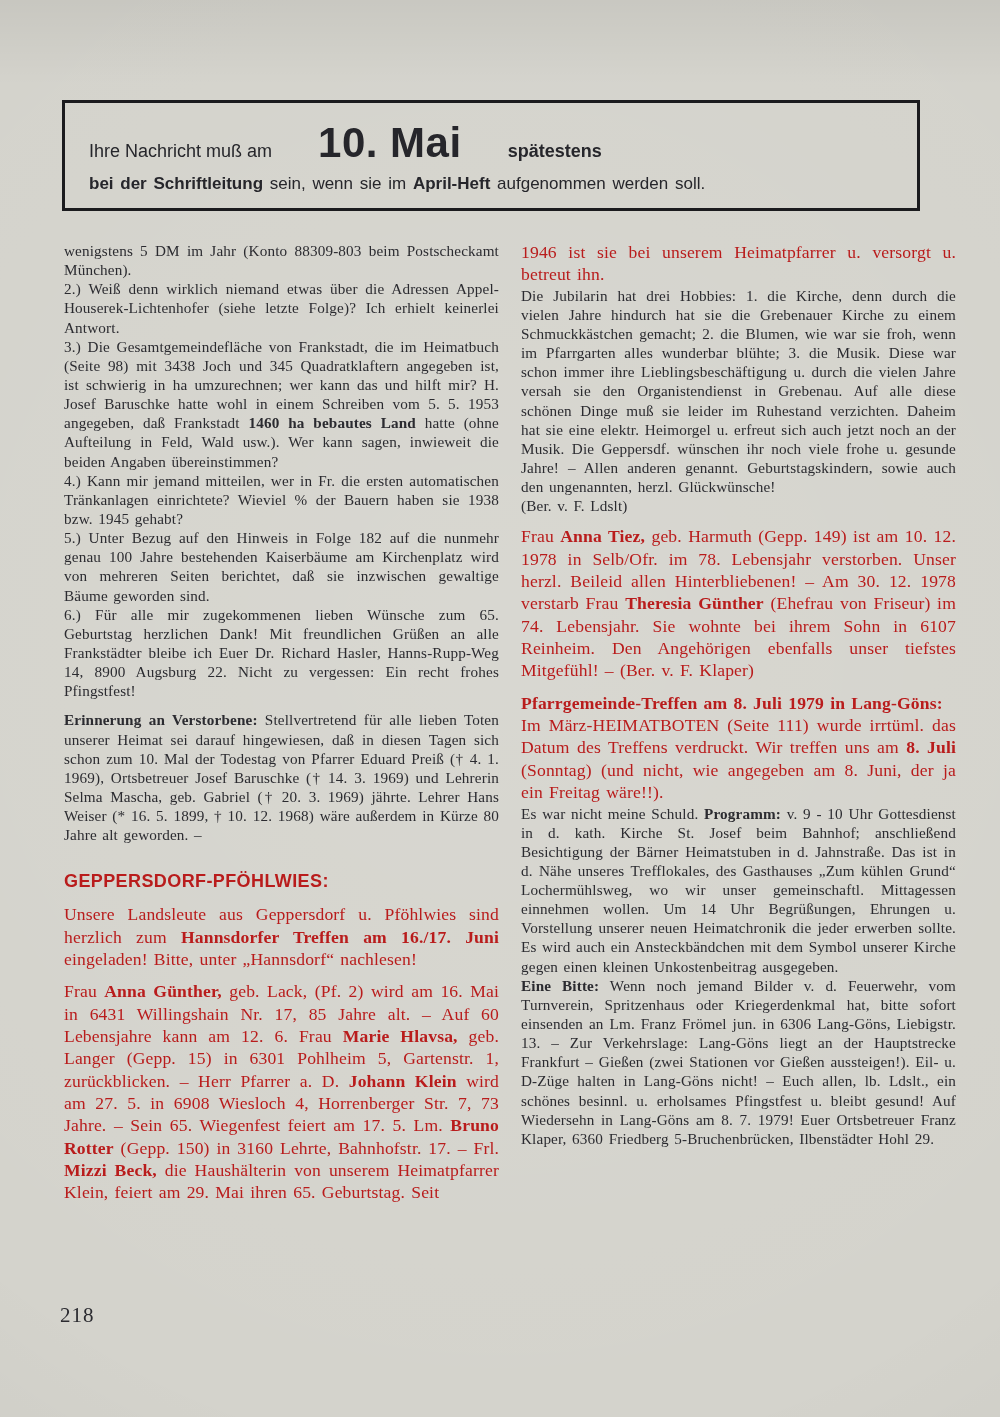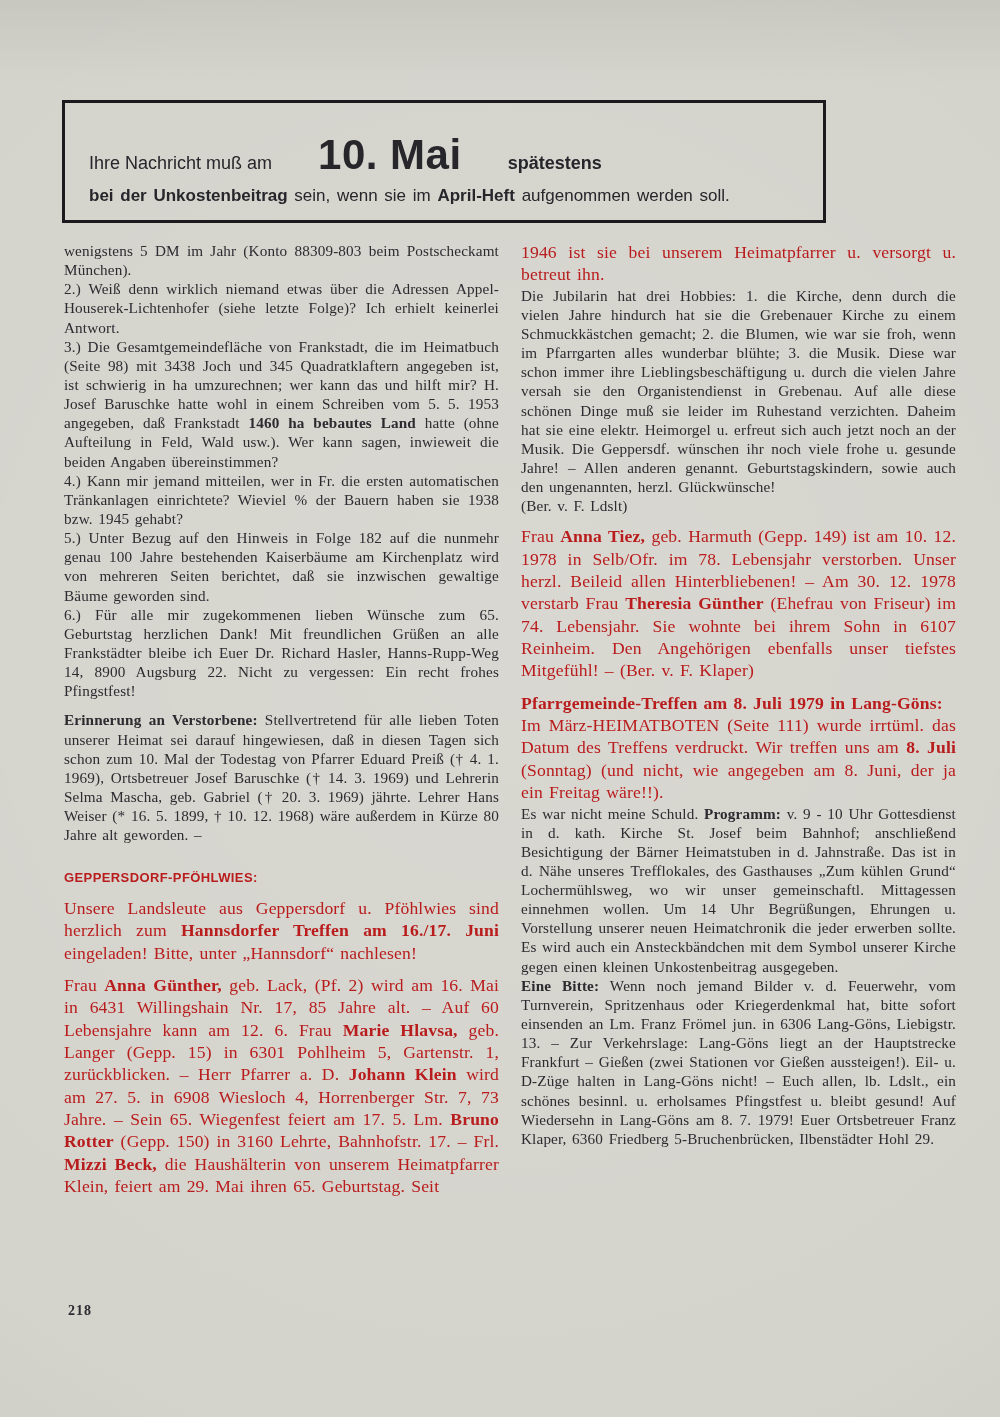--- a/index.html
+++ b/index.html
@@ -12,24 +12,24 @@
     font-family:"Liberation Serif","DejaVu Serif",serif;
     overflow:hidden;
   }
   .scan-shade{
     position:absolute;inset:0;pointer-events:none;
     background:
       radial-gradient(130% 95% at 50% 45%, rgba(255,255,255,0.10) 0%, rgba(0,0,0,0.00) 60%, rgba(0,0,0,0.07) 100%),
       linear-gradient(180deg, rgba(0,0,0,0.06) 0%, rgba(0,0,0,0.00) 6%);
   }
   .notice{
-    position:absolute;left:62px;top:100px;width:764px;
+    position:absolute;left:62px;top:100px;width:858px;
     box-sizing:border-box;
     border:3px solid var(--box-border,#1b1b1e);
-    padding:28px 24px 14px 24px;
+    padding:16px 24px 14px 24px;
     font-family:"Liberation Sans","DejaVu Sans",sans-serif;
   }
   .notice-line1{
     display:flex;align-items:baseline;column-gap:46px;
     font-size:18px;white-space:nowrap;
   }
   .notice-line2{margin-top:7px;font-size:17px;word-spacing:2px;}
   .notice .b{font-weight:bold;}
   .notice .big{font-size:42px;font-weight:bold;letter-spacing:.5px;text-align:center;}
   .columns{
@@ -41,42 +41,42 @@
     margin:0;text-align:justify;
     word-spacing:1.6px;letter-spacing:.15px;
   }
   .size-small{font-size:15.2px;line-height:1.26;color:#2b2b30;}
   .size-large{font-size:17.6px;line-height:1.27;color:#b91c1c;}
   .gap-none{margin-top:0;}
   .gap-para{margin-top:10px;}
   .gap-section{margin-top:26px;}
   .style-heading{
     font-family:"Liberation Sans","DejaVu Sans",sans-serif;
-    font-size:13px;letter-spacing:.4px;
+    font-size:18px;letter-spacing:.4px;
     margin-bottom:10px;text-align:left;
   }
   .b{font-weight:bold;}
   .page-number{
-    position:absolute;left:68px;top:1303px;
-    font-size:14px;color:#2b2b30;letter-spacing:1px;font-weight:bold;
+    position:absolute;left:60px;top:1303px;
+    font-size:21px;color:#2b2b30;letter-spacing:1px;
   }
 </style>
 </head>
 <body>
 
 <div class="page">
   <div class="scan-shade"></div>
 
   <div class="notice">
     <div class="notice-line1">
         <span>Ihre Nachricht muß am</span>
         <span class="b big">10. Mai</span>
         <span class="b">spätestens</span>
       </div>
-    <div class="notice-line2"><span class="b">bei der Unkostenbeitrag</span><span> sein, wenn sie im </span><span class="b">April-Heft</span><span> aufgenommen werden soll.</span></div>
+    <div class="notice-line2"><span class="b">bei der Schriftleitung</span><span> sein, wenn sie im </span><span class="b">April-Heft</span><span> aufgenommen werden soll.</span></div>
   </div>
 
   <div class="columns">
     <div class="column">
         <p class="para size-small gap-none"><span>wenigstens 5 DM im Jahr (Konto 88309-803 beim Postscheckamt München).</span></p>
         <p class="para size-small gap-none"><span>2.) Weiß denn wirklich niemand etwas über die Adressen Appel-Houserek-Lichtenhofer (siehe letzte Folge)? Ich erhielt keinerlei Antwort.</span></p>
         <p class="para size-small gap-none"><span>3.) Die Gesamtgemeindefläche von Frankstadt, die im Heimatbuch (Seite 98) mit 3438 Joch und 345 Quadratklaftern angegeben ist, ist schwierig in ha umzurechnen; wer kann das und hilft mir? H. Josef Baruschke hatte wohl in einem Schreiben vom 5. 5. 1953 angegeben, daß Frankstadt </span><span class="b">1460 ha bebautes Land</span><span> hatte (ohne Aufteilung in Feld, Wald usw.). Wer kann sagen, inwieweit die beiden Angaben übereinstimmen?</span></p>
         <p class="para size-small gap-none"><span>4.) Kann mir jemand mitteilen, wer in Fr. die ersten automatischen Tränkanlagen einrichtete? Wieviel % der Bauern haben sie 1938 bzw. 1945 gehabt?</span></p>
         <p class="para size-small gap-none"><span>5.) Unter Bezug auf den Hinweis in Folge 182 auf die nunmehr genau 100 Jahre bestehenden Kaiserbäume am Kirchenplatz wird von mehreren Seiten berichtet, daß sie inzwischen gewaltige Bäume geworden sind.</span></p>
         <p class="para size-small gap-none"><span>6.) Für alle mir zugekommenen lieben Wünsche zum 65. Geburtstag herzlichen Dank! Mit freundlichen Grüßen an alle Frankstädter bleibe ich Euer Dr. Richard Hasler, Hanns-Rupp-Weg 14, 8900 Augsburg 22. Nicht zu vergessen: Ein recht frohes Pfingstfest!</span></p>

